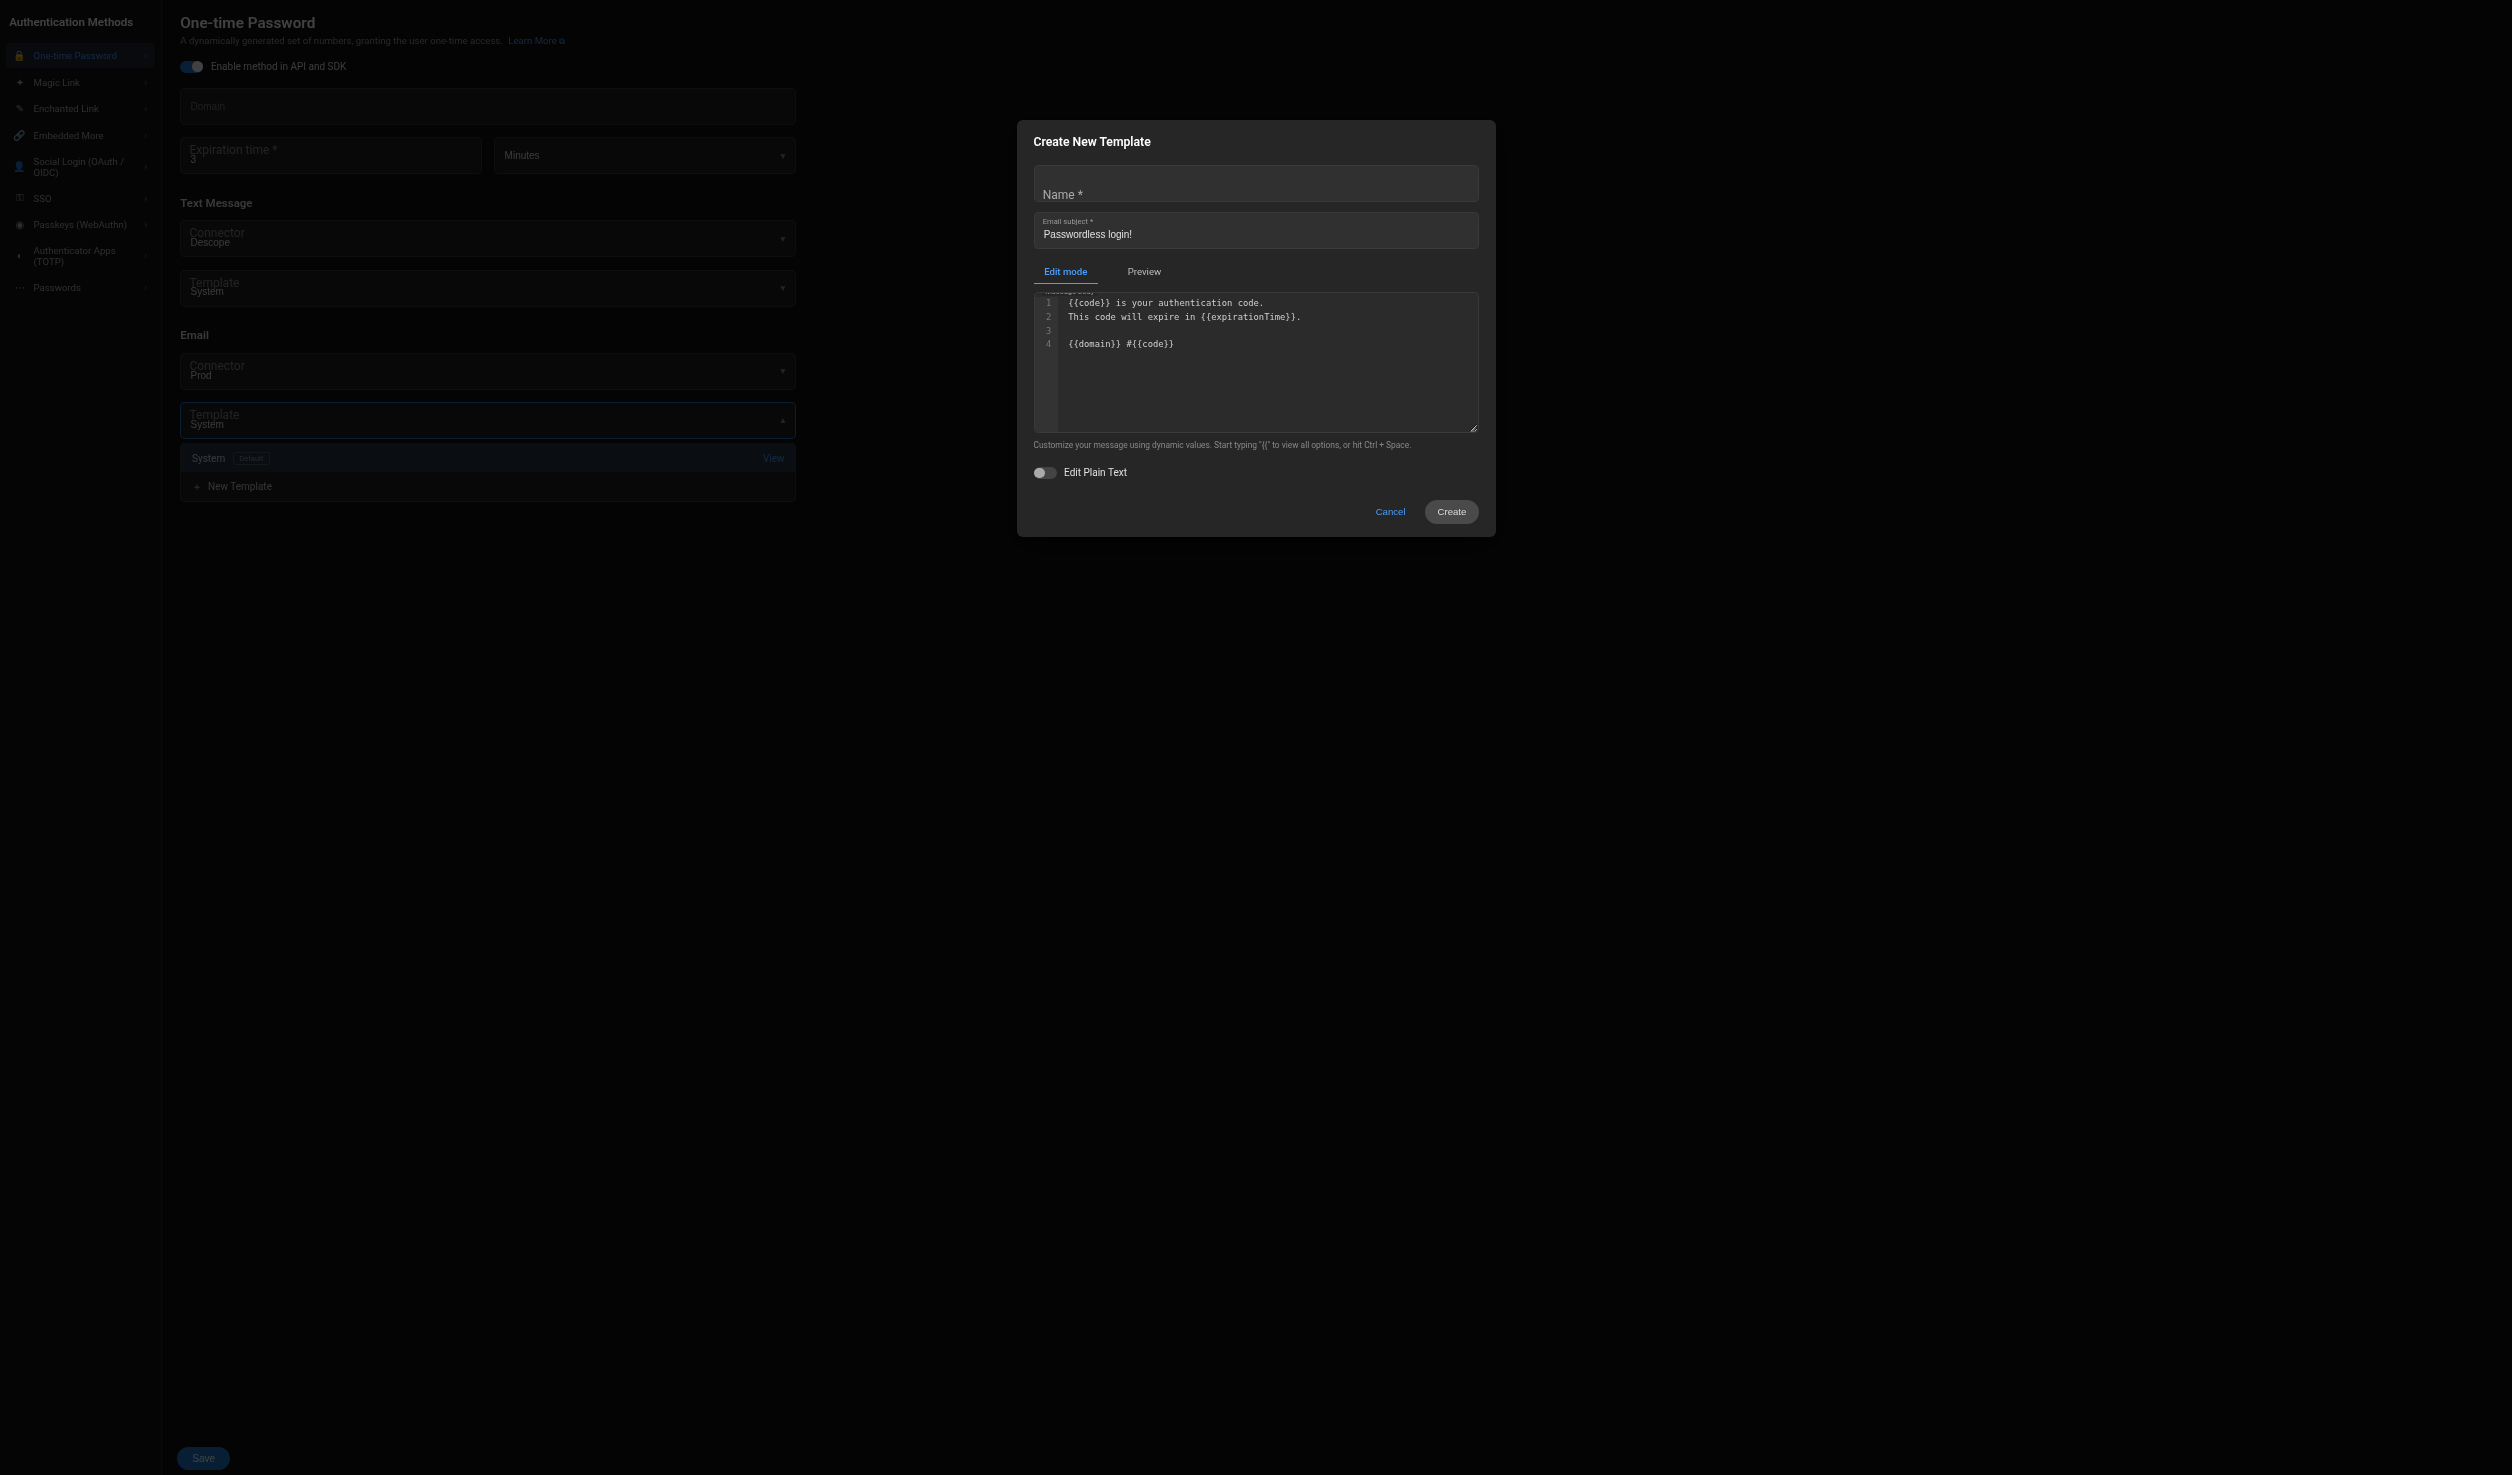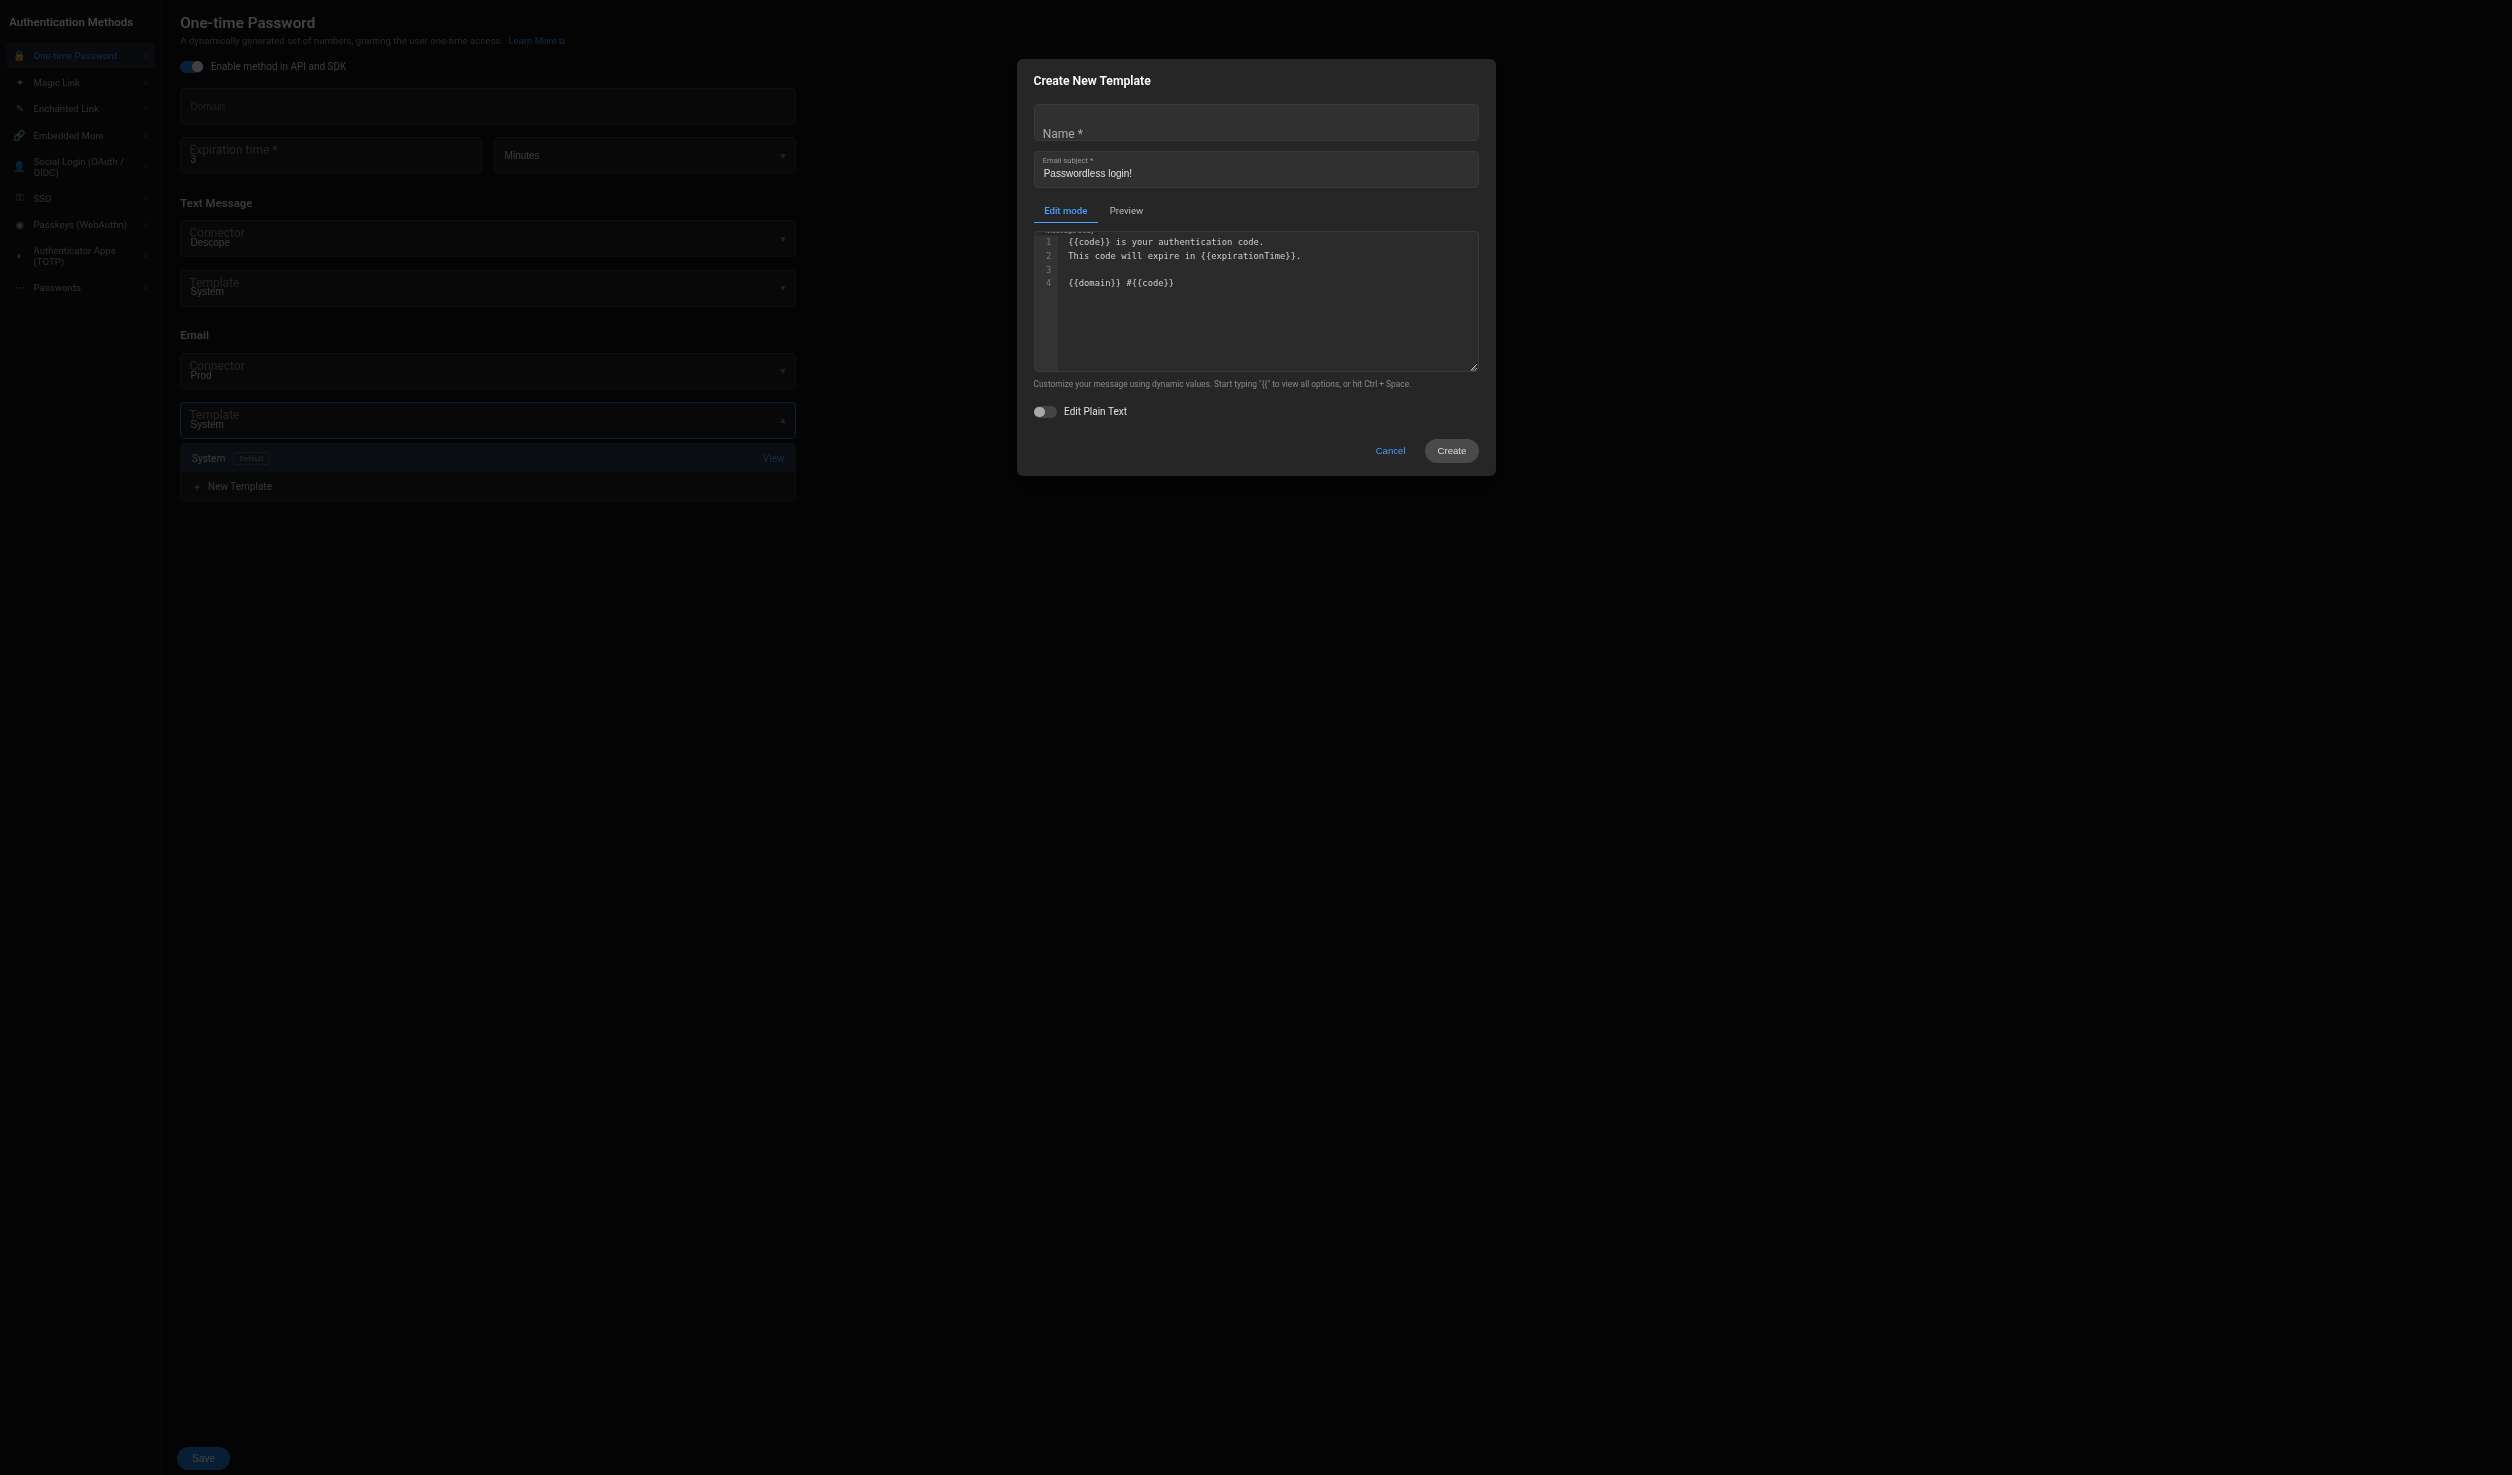--- a/index.html
+++ b/index.html
@@ -168,21 +168,21 @@
   }
 
   
   .overlay {
     position: fixed;
     inset: 0;
     background: rgba(0,0,0,0.55);
     display: flex;
     align-items: flex-start;
     justify-content: center;
-    padding-top: 59px;
+    padding-top: 120px;
     z-index: 100;
   }
   .modal {
     width: 479px;
     background: #262626;
     border-radius: 6.1px;
     padding: 15.3px 17px 13.8px;
     box-shadow: 0 6.1px 24.5px rgba(0,0,0,0.6);
   }
   .modal-title {
@@ -209,21 +209,21 @@
   .modal .mfield .flabel {
     position: absolute; top:4.6px; left:9.2px;
     font-size:7.6px; color:#999;
   }
   .modal .mfield.simple .flabel {
     top:50%; transform:translateY(-50%);
     font-size:12px; color:#aaa;margin-top:12px;
   }
 
   .tabs {
-    display:flex; gap:1px;
+    display:flex; gap:19px;
     margin-top:4.6px;
     align-items:flex-end;
   }
   .tab {
     padding:6.1px 10.7px;
     font-size:9.6px;
     color:#bbb;
     cursor:pointer;
     border-bottom:1.5px solid transparent;
   }

